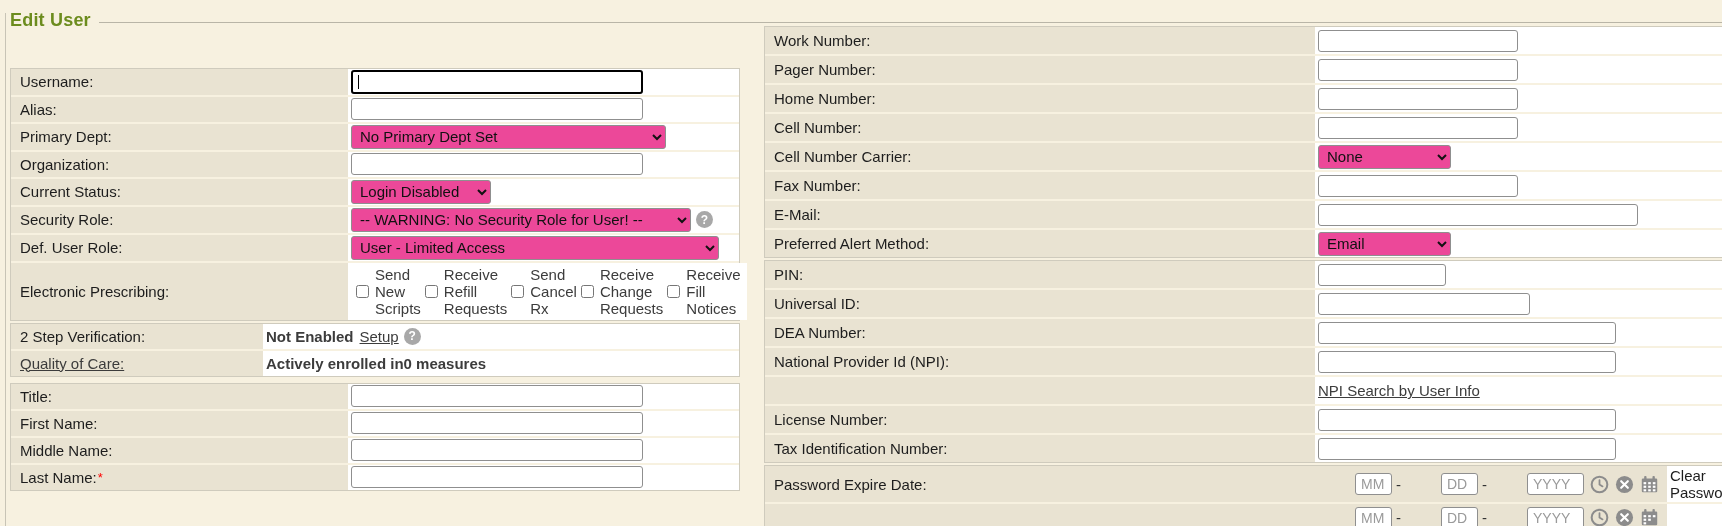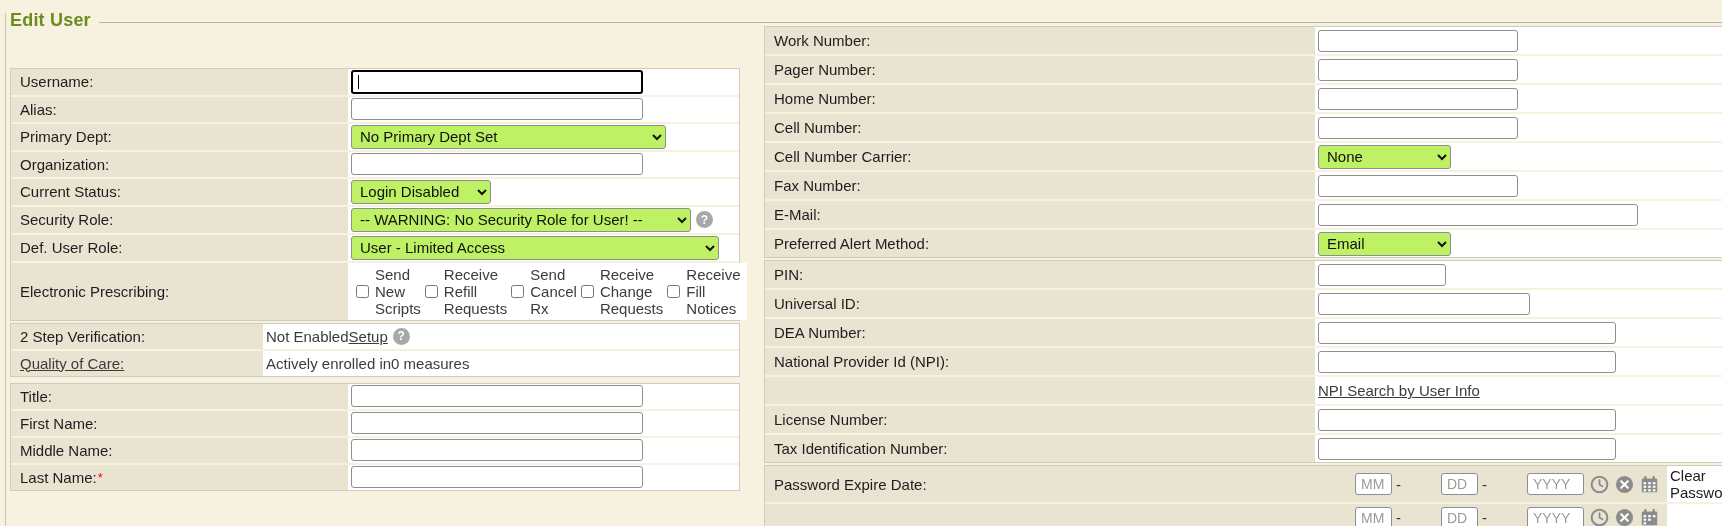--- a/index.html
+++ b/index.html
@@ -30,33 +30,33 @@
   .w-llbl { width:337px; }        
   .w-llbl2 { width:252px; }       
   .w-rlbl { width:550px; }        
   .col-right .lbl, .col-right .val { min-height:27px; }
 
   input.ti { height:22px; border:1px solid #8F8F8F; border-radius:3px; background:#fff; font:14px "Liberation Sans",sans-serif; padding:1px 5px; color:#111; outline:none; }
   .focus-wrap { position:relative; display:inline-flex; }
   input.ti.focused { border:2px solid #000; height:24px; }
   .caret { position:absolute; left:7px; top:5px; width:1px; height:14px; background:#000; }
 
-  select.sel { height:24px; border:1px solid #8F8F8F; border-radius:3px; background:#bef264; font:15px "Liberation Sans",sans-serif; padding:0 2px 0 4px; color:#111; outline:none; }
+  select.sel { height:24px; border:1px solid #8F8F8F; border-radius:3px; background:#ec4899; font:15px "Liberation Sans",sans-serif; padding:0 2px 0 4px; color:#111; outline:none; }
 
   .w292{width:292px} .w315{width:315px} .w140{width:140px} .w340{width:340px} .w368{width:368px}
   .w200{width:200px} .w133{width:133px} .w320{width:320px} .w128{width:128px} .w212{width:212px} .w298{width:298px}
   .wmm{width:37px} .wyy{width:57px}
   .date-in { text-align:left; color:#111;margin-left:36px; }
   .date-in::placeholder { color:#9A9A9A; opacity:1; }
 
   .cbx-group { display:flex; flex-direction:row; padding:2px 0; }
   .cbx-line { display:flex; align-items:center; gap:6px; min-height:24px; color:#3c3c3c; }
   .cbx-line input { width:15px; height:15px; margin-left:2px; }
 
-  .muted { color:#3c3c3c; }
+  .muted { color:#3c3c3c;font-weight:bold; }
   .lnk { color:#3c3c3c; text-decoration:underline; cursor:pointer; }
   .req { color:#FF0000; font-size:13px; margin-left:1px; vertical-align:top; }
 
   .help-ic { width:17px; height:17px; border-radius:50%; background:#A8A8A8; color:#fff; font-weight:bold; font-size:12px; display:inline-flex; align-items:center; justify-content:center; margin-left:5px; flex:none; cursor:pointer; }
 
   .ep-row .val { padding-left:6px; }
 
   
   .date-widget { background:#E9E3D2; display:flex; align-items:center; gap:4px; padding:2px 8px 2px 4px; flex:none; min-height:27px; }
   .dash { color:#333; margin:0 0px; }
@@ -160,21 +160,21 @@
           </div>
         </div>
       </div>
     </div>
 
     <div class="tbl">
       <div class="row">
         <div class="cell lbl w-llbl2">2 Step Verification:</div>
         <div class="cell val">
           <span class="muted">Not Enabled</span>
-          <span class="lnk" style="">Setup</span>
+          <span class="lnk" style="margin-left:6px;">Setup</span>
           <span class="help-ic">?</span>
         </div>
       </div>
       <div class="row">
         <div class="cell lbl w-llbl2">
           <span class="lnk">Quality of Care:</span>
         </div>
         <div class="cell val">
           <span class="muted">Actively enrolled in0 measures</span>
         </div>

